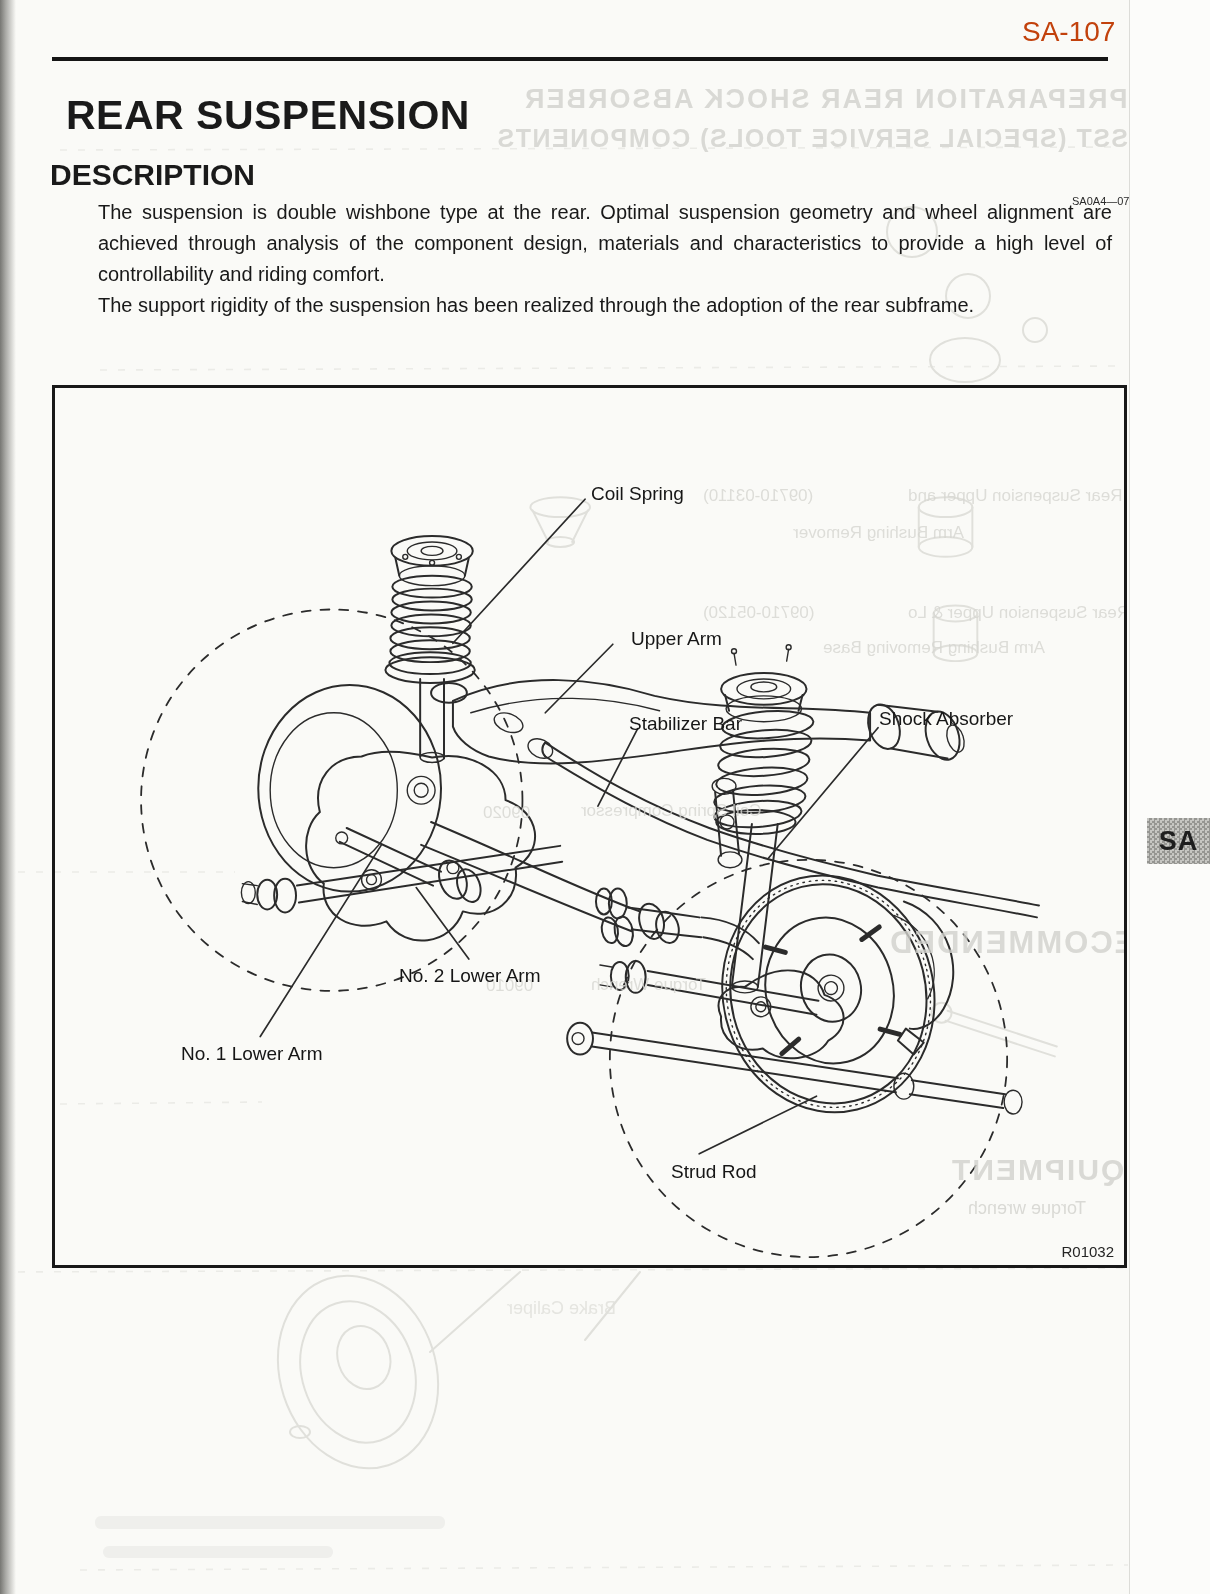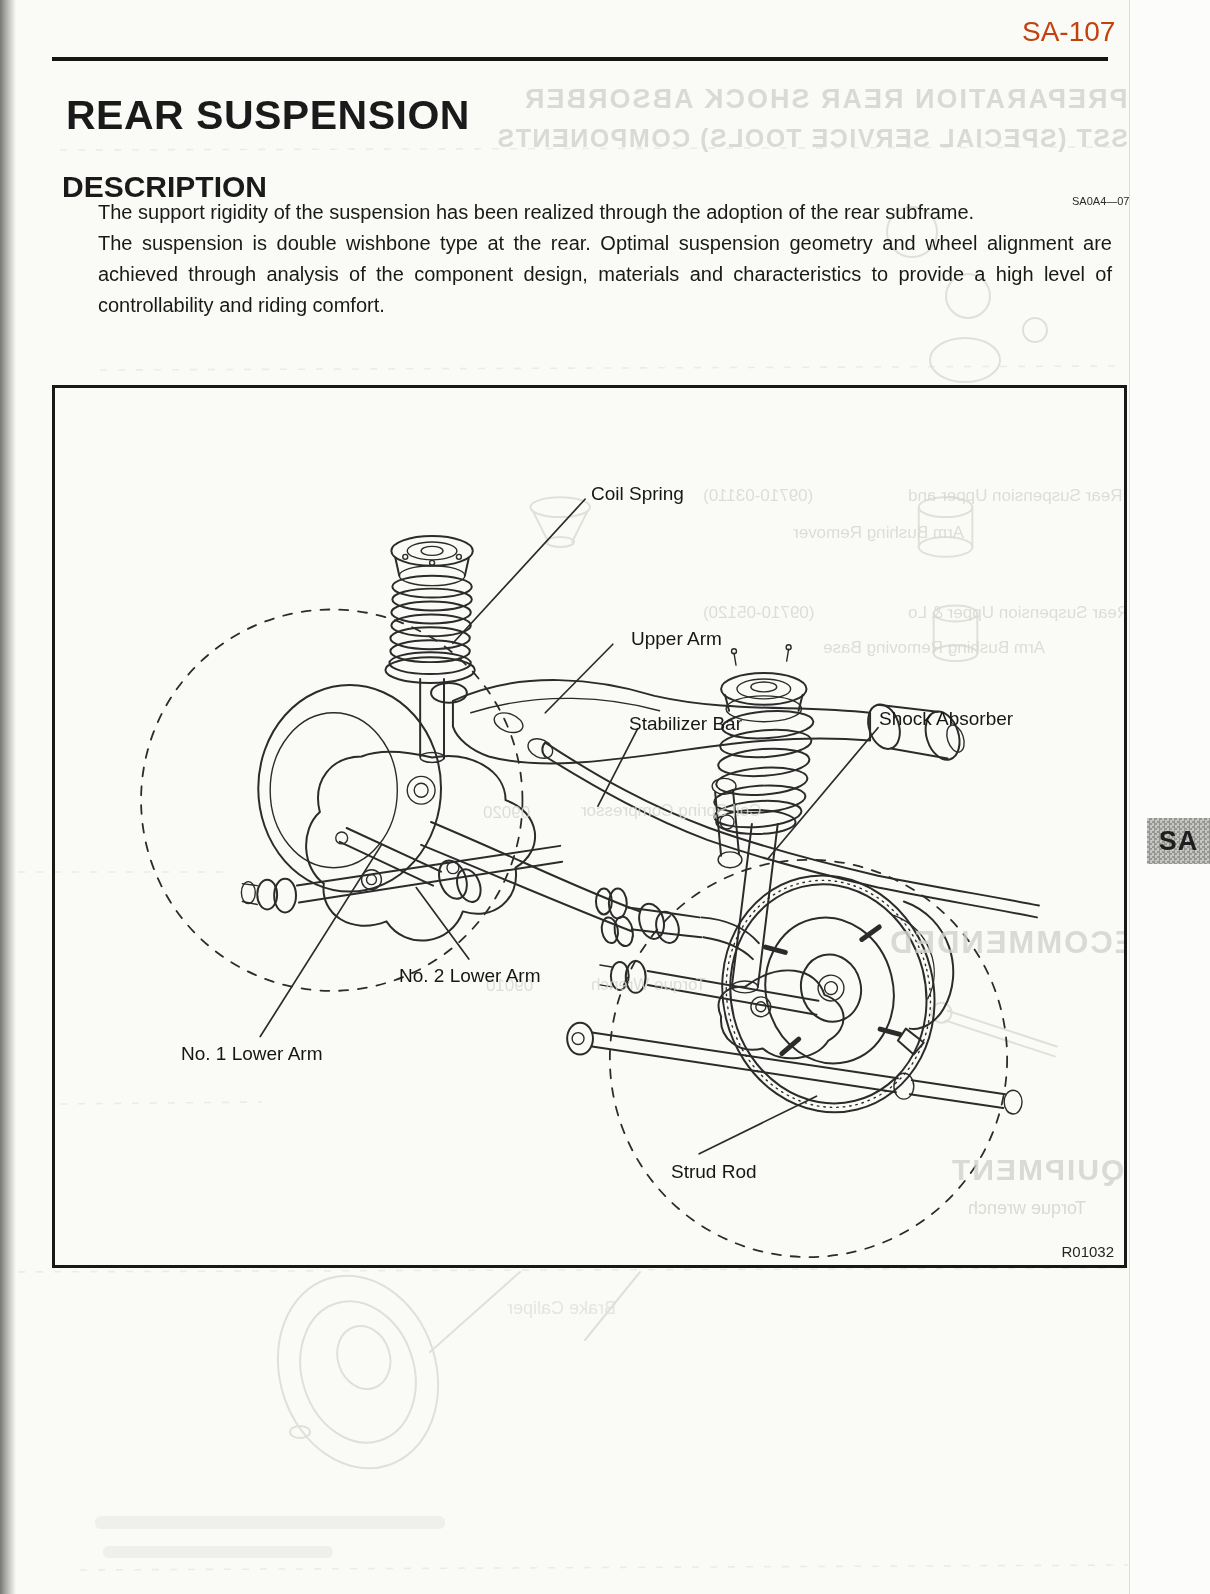--- a/index.html
+++ b/index.html
@@ -89,26 +89,26 @@
   <div class="abs right-edge-line"></div>
   <div class="abs spine"></div>
 
   <div class="ghost-t ghost-head-1">PREPARATION      REAR SHOCK ABSORBER</div>
   <div class="ghost-t ghost-head-2">SST (SPECIAL SERVICE TOOLS)      COMPONENTS</div>
 
   <div class="abs page-num">SA-107</div>
   <div class="abs head-rule"></div>
 
   <h1 class="abs page-title" style="margin:16px">REAR SUSPENSION</h1>
-  <h2 class="abs desc-head" style="margin:12px">DESCRIPTION</h2>
+  <h2 class="abs desc-head" style="margin:0">DESCRIPTION</h2>
   <div class="abs rev-code">SA0A4—07</div>
 
   <div class="abs body-copy">
+    <p>The suspension is double wishbone type at the rear. Optimal suspension geometry and wheel alignment are achieved through analysis of the component design, materials and characteristics to provide a high level of controllability and riding comfort.</p>
     <p>The support rigidity of the suspension has been realized through the adoption of the rear subframe.</p>
-    <p>The suspension is double wishbone type at the rear. Optimal suspension geometry and wheel alignment are achieved through analysis of the component design, materials and characteristics to provide a high level of controllability and riding comfort.</p>
   </div>
 
   <div class="abs figure-box">
 
     <div class="ghost-t g-sst" style="left:648px;top:98px">(09710-03110)</div>
     <div class="ghost-t g-sst ghost-light" style="left:853px;top:98px">Rear Suspension Upper and</div>
     <div class="ghost-t g-sst ghost-light" style="left:738px;top:135px">Arm Bushing Remover</div>
     <div class="ghost-t g-sst" style="left:648px;top:215px">(09710-05120)</div>
     <div class="ghost-t g-sst ghost-light" style="left:853px;top:215px">Rear Suspension Upper &amp; Lo</div>
     <div class="ghost-t g-sst ghost-light" style="left:768px;top:250px">Arm Bushing Removing Base</div>

